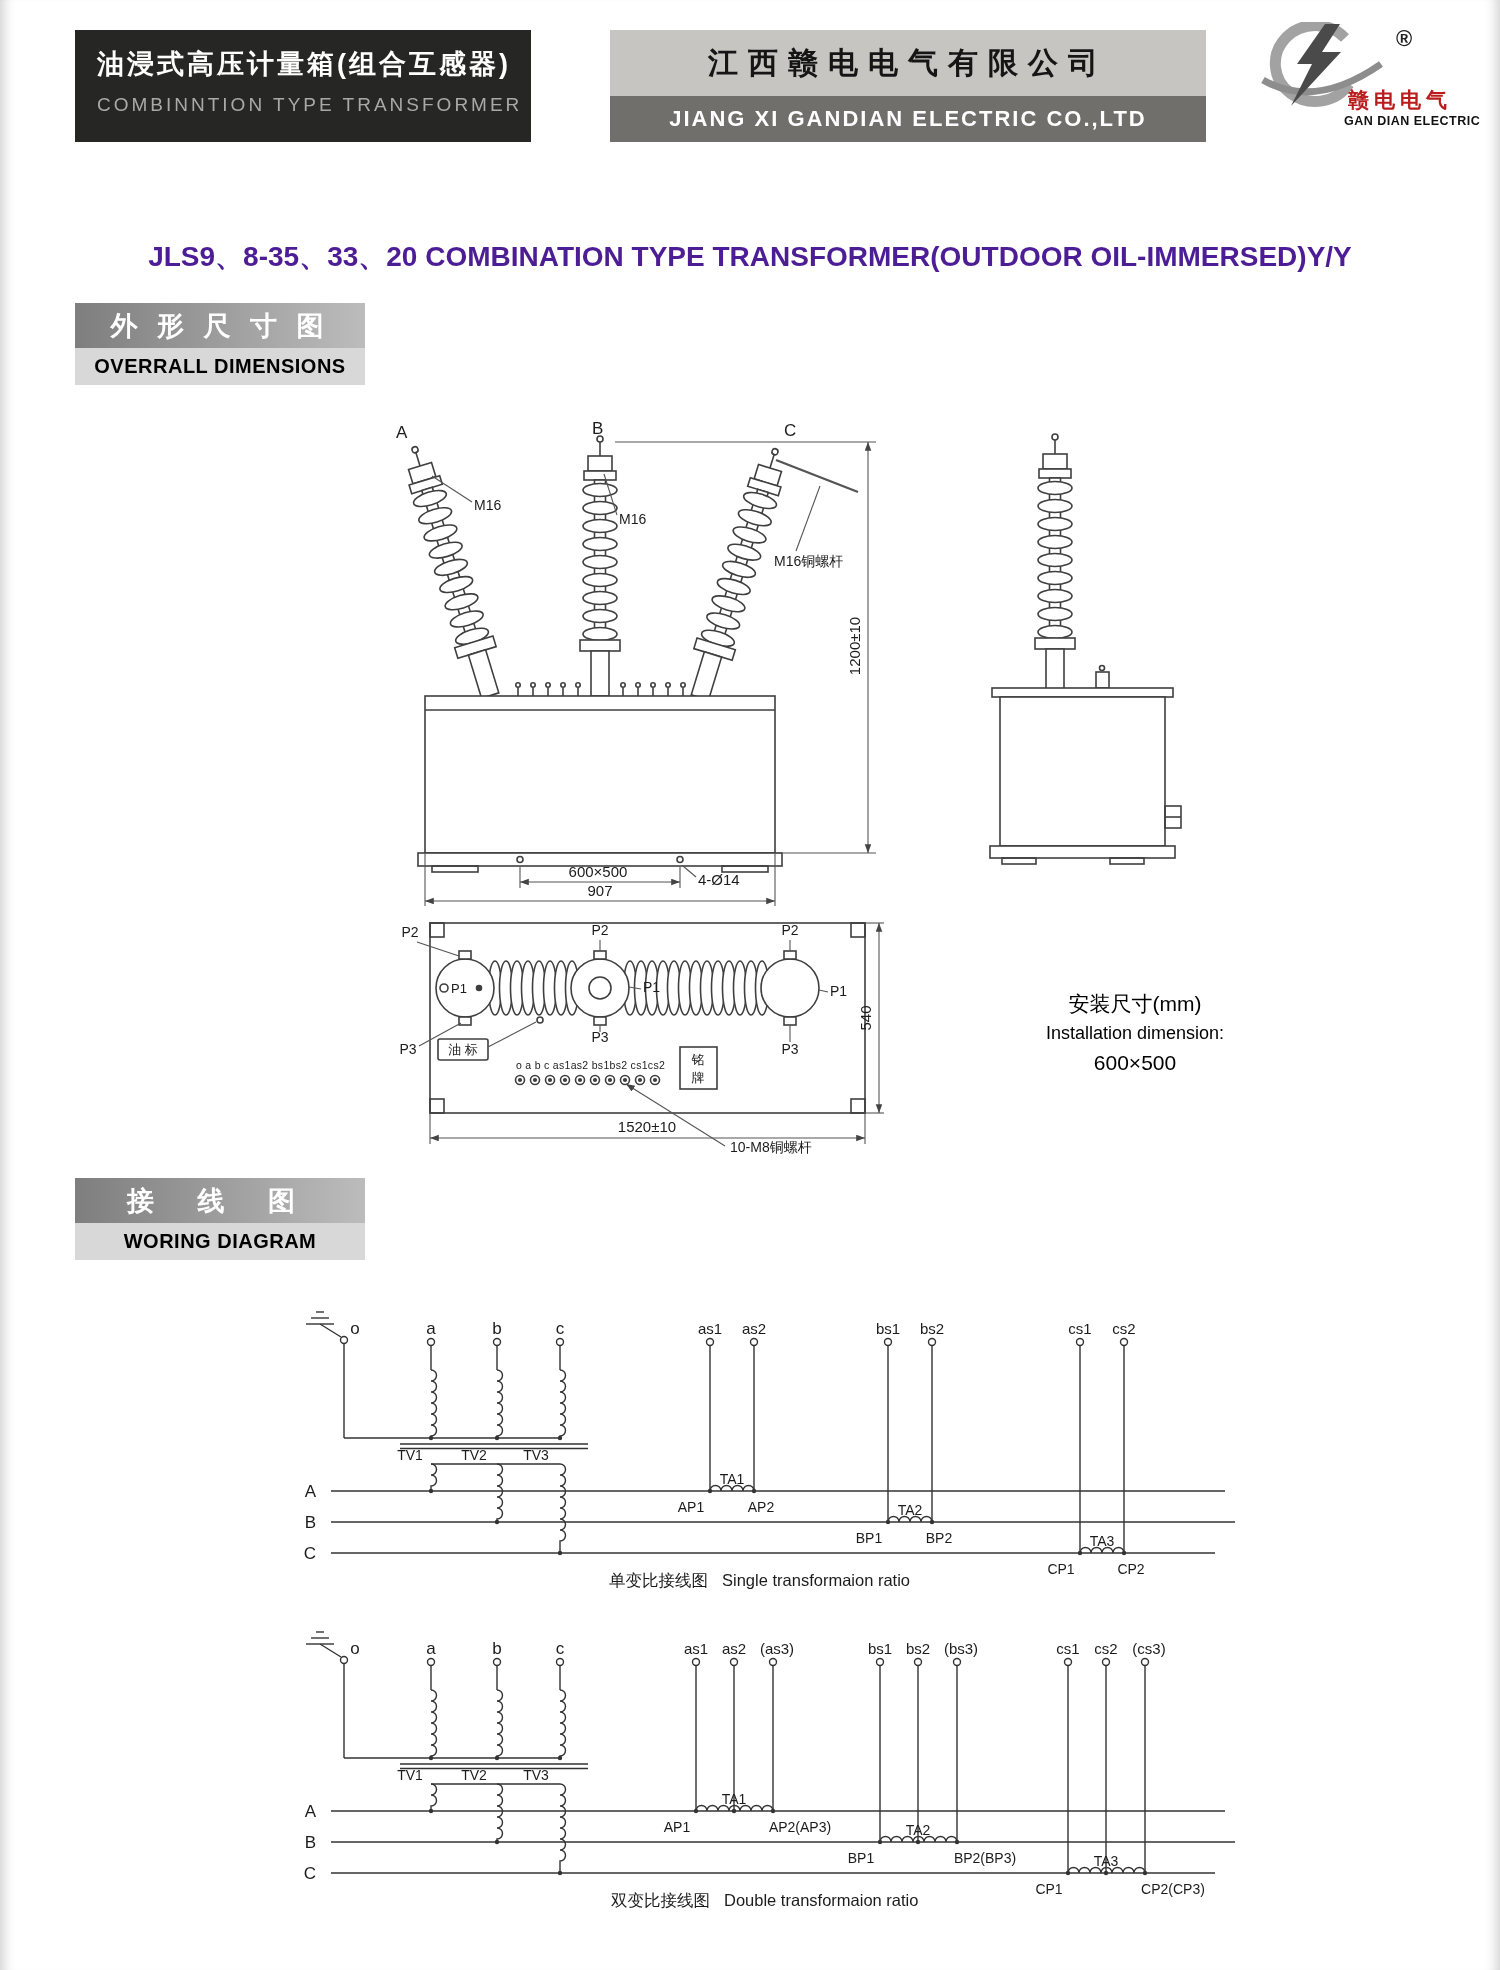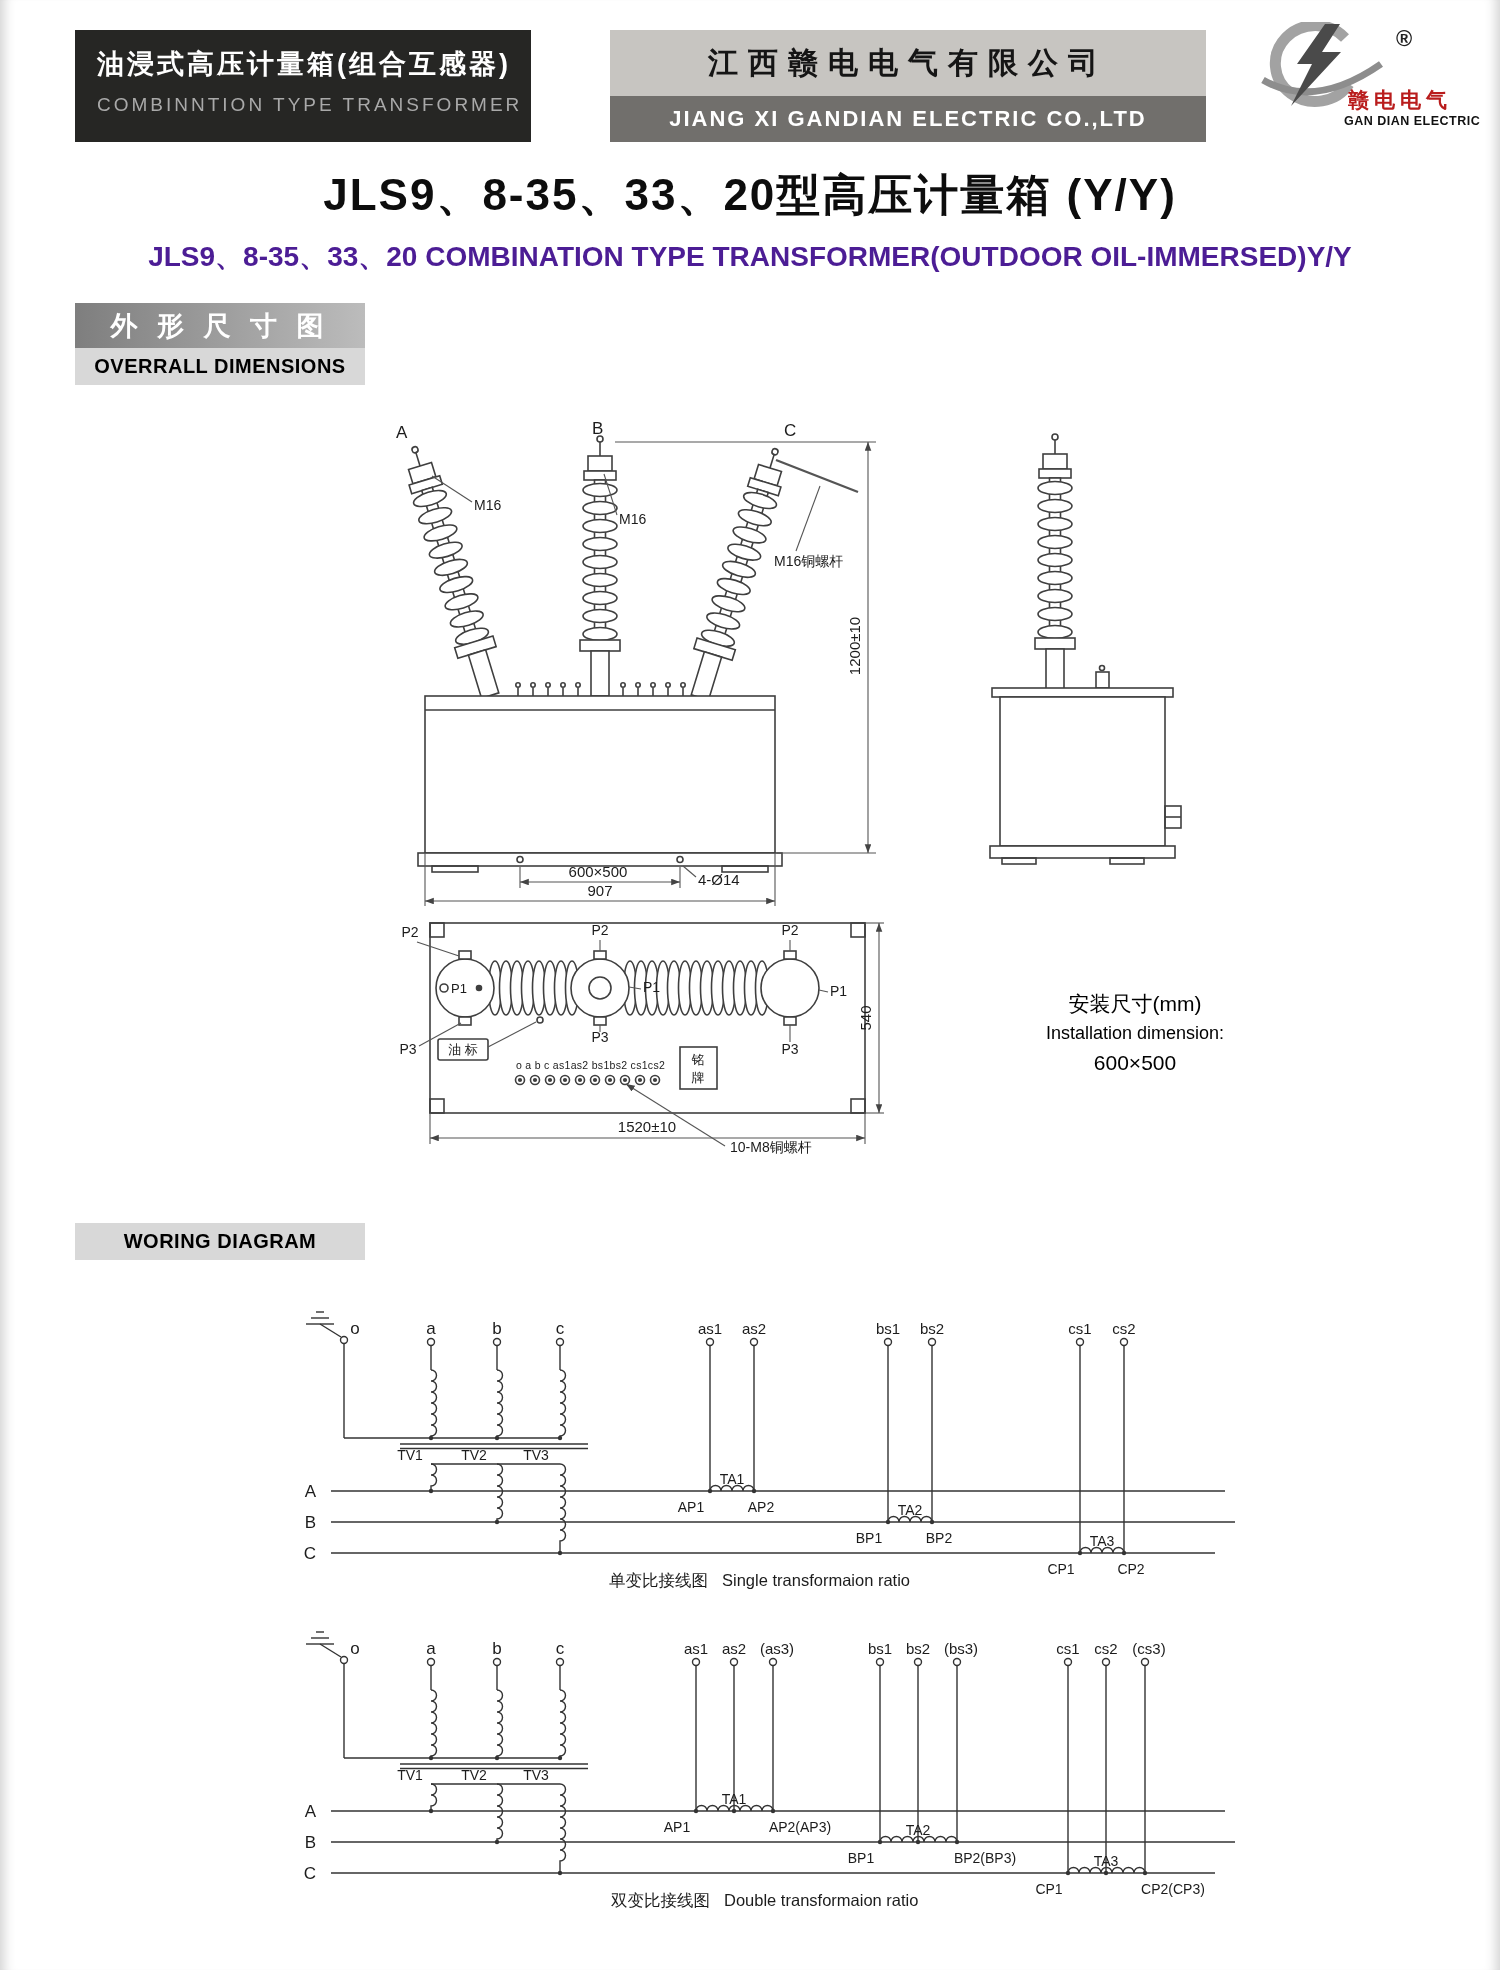--- a/index.html
+++ b/index.html
@@ -76,21 +76,20 @@
 
   <svg class="abs logo-swoosh" style="left:1245px; top:22px;" width="140" height="96" viewBox="0 0 140 96">
     <path d="M 100,16 A 40,38 0 1 0 104,62" stroke="#a2a2a2" stroke-width="11"></path>
     <path d="M 18,58 Q 70,88 136,42" stroke="#8d8d8d" stroke-width="7"></path>
     <polygon points="80,2 52,42 67,42 46,84 96,30 77,30 95,2" fill="#4a4a4a" stroke="none"></polygon>
   </svg>
   <div class="abs logo-reg">®</div>
   <div class="abs logo-cn">赣电电气</div>
   <div class="abs logo-en">GAN DIAN ELECTRIC</div>
 
-  <div class="abs title-cn">JLS9、8-35、33、20型高压计量箱 (Y/Y)</div>
   <div class="abs title-en">JLS9、8-35、33、20 COMBINATION TYPE TRANSFORMER(OUTDOOR OIL-IMMERSED)Y/Y</div>
 
   <div class="abs badge-cn ls1 bd1">外 形 尺 寸 图</div>
   <div class="abs badge-en bd1e">OVERRALL DIMENSIONS</div>
 
   <svg class="abs" style="left:70px; top:418px;" width="1170" height="750" viewBox="0 0 1170 750">
     <defs>
       <marker id="arE" markerWidth="9" markerHeight="8" refX="8" refY="3" orient="auto-start-reverse">
         <path d="M0,0 L8,3 L0,6 Z" fill="#444"></path>
       </marker>
@@ -305,20 +304,21 @@
       <text x="660" y="734" class="t14">10-M8铜螺杆</text>
     </g>
   </svg>
 
   <div class="abs install">
     <div class="l1">安装尺寸(mm)</div>
     <div class="l2">Installation dimension:</div>
     <div class="l3">600×500</div>
   </div>
 
+  <div class="abs badge-cn ls2 bd2">接 线 图</div>
   <div class="abs badge-en bd2e">WORING DIAGRAM</div>
 
   <svg class="abs" style="left:240px; top:1292px;" width="1010" height="302" viewBox="0 0 1010 302">
     <g class="wl">
       <line x1="101" y1="45" x2="80" y2="32"></line>
       <line x1="66" y1="32" x2="94" y2="32"></line>
         <line x1="71" y1="26" x2="89" y2="26"></line>
         <line x1="76" y1="20" x2="84" y2="20"></line>
       <circle class="term" cx="104" cy="48" r="3.5"></circle>
         <circle class="term" cx="191" cy="50" r="3.5"></circle>

